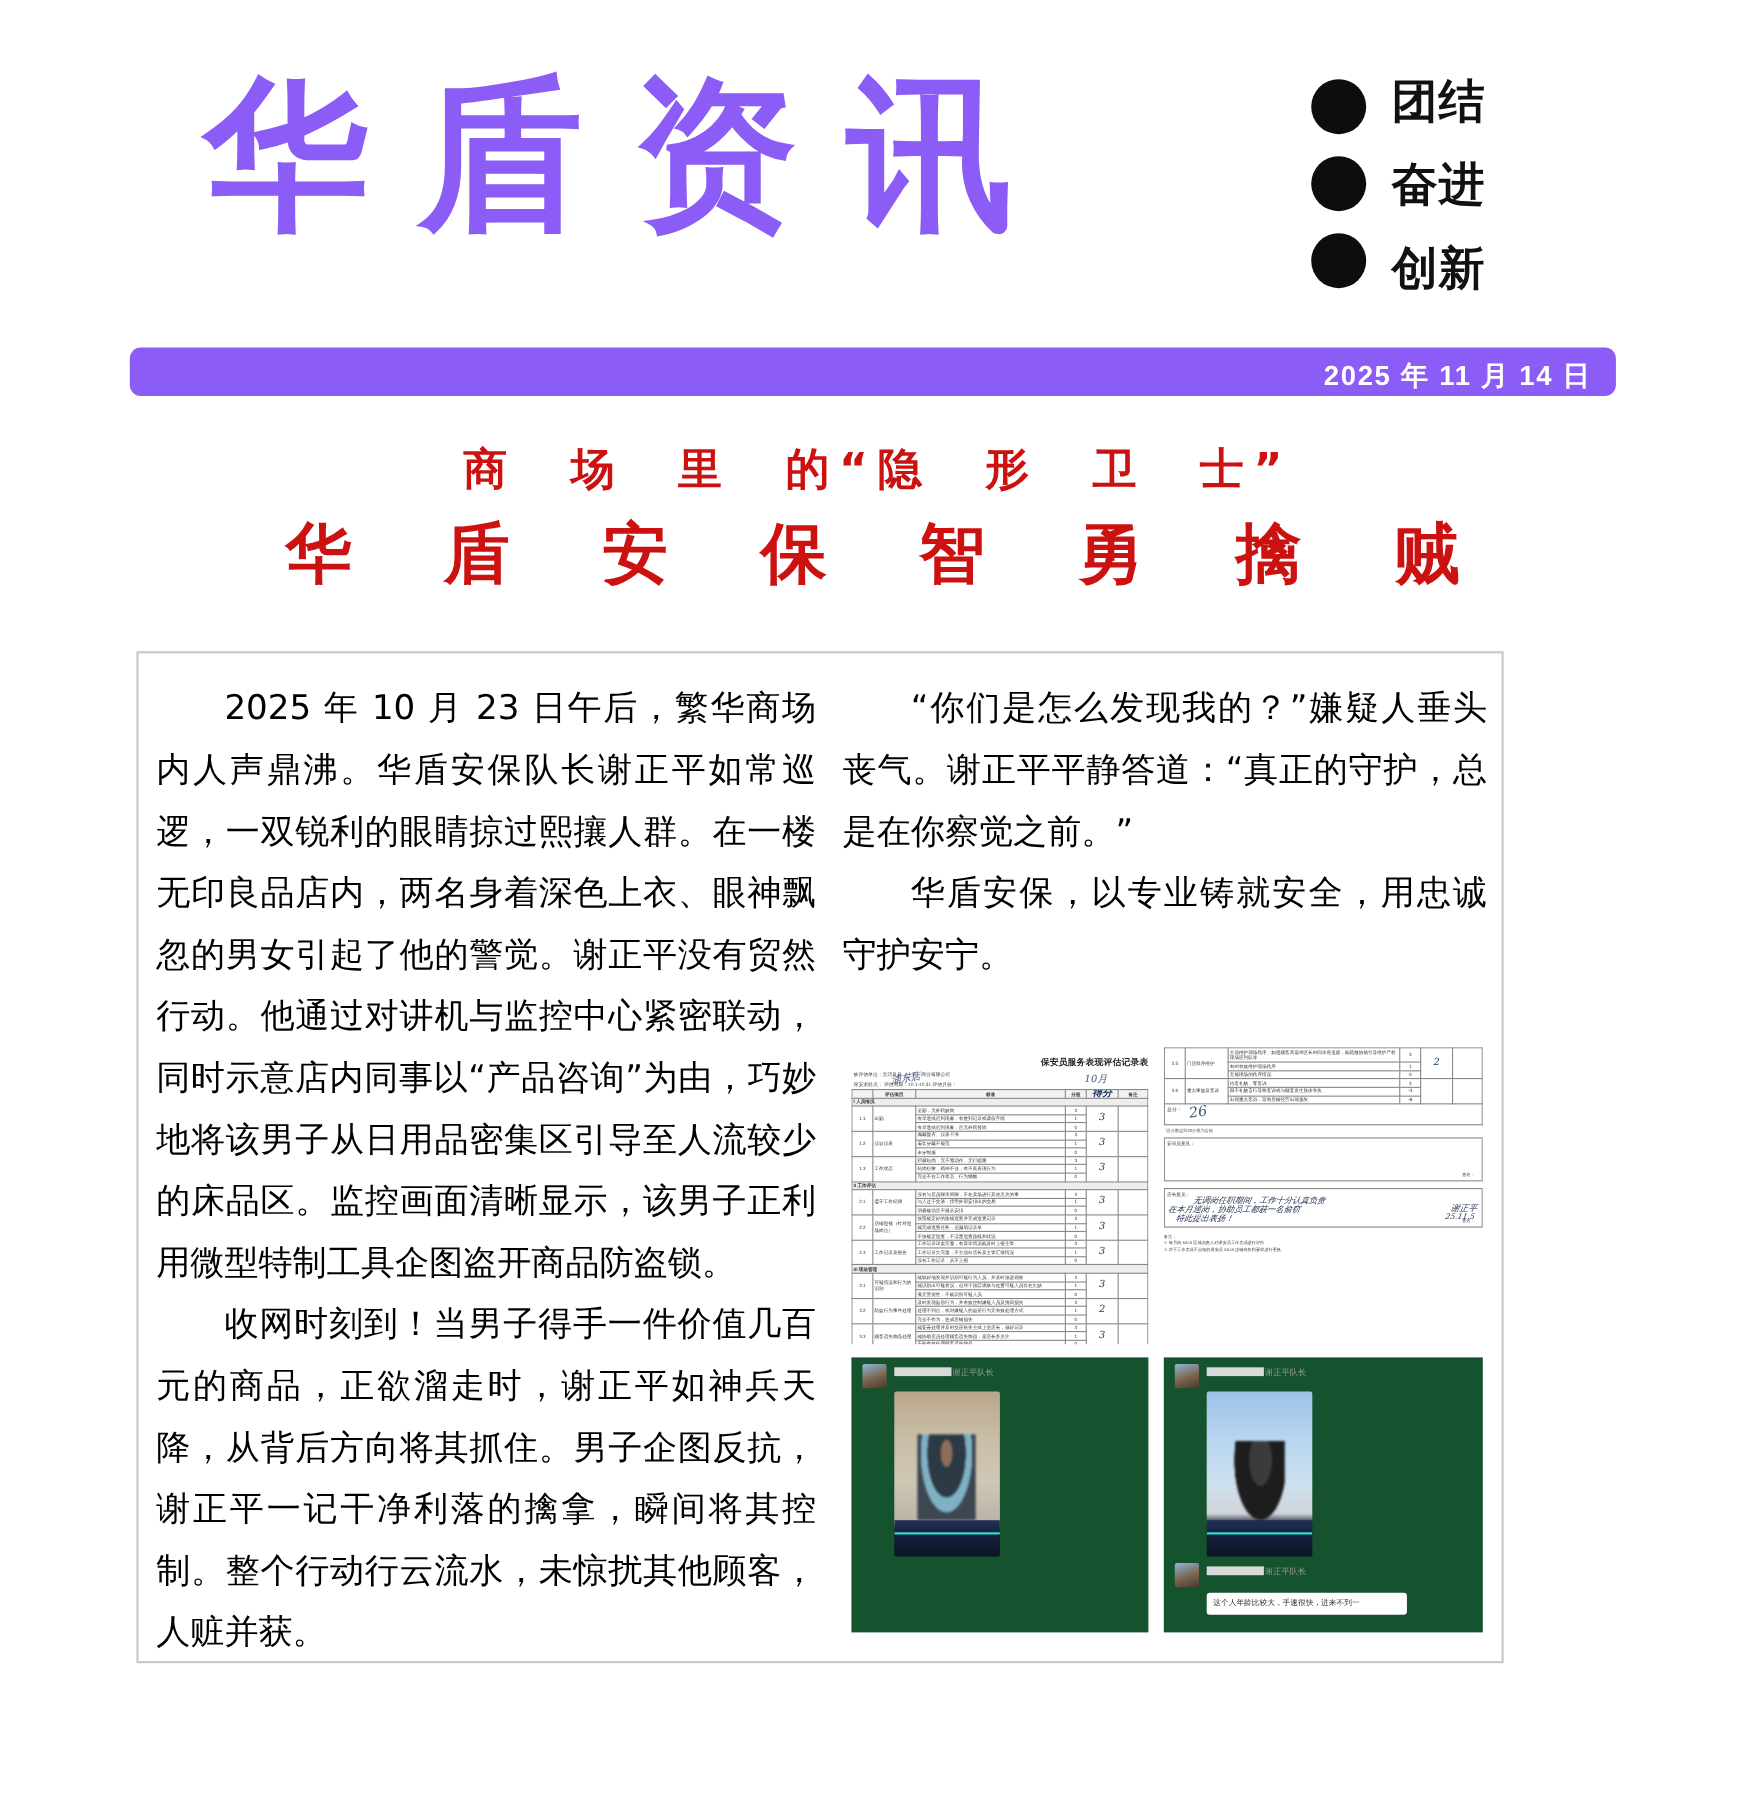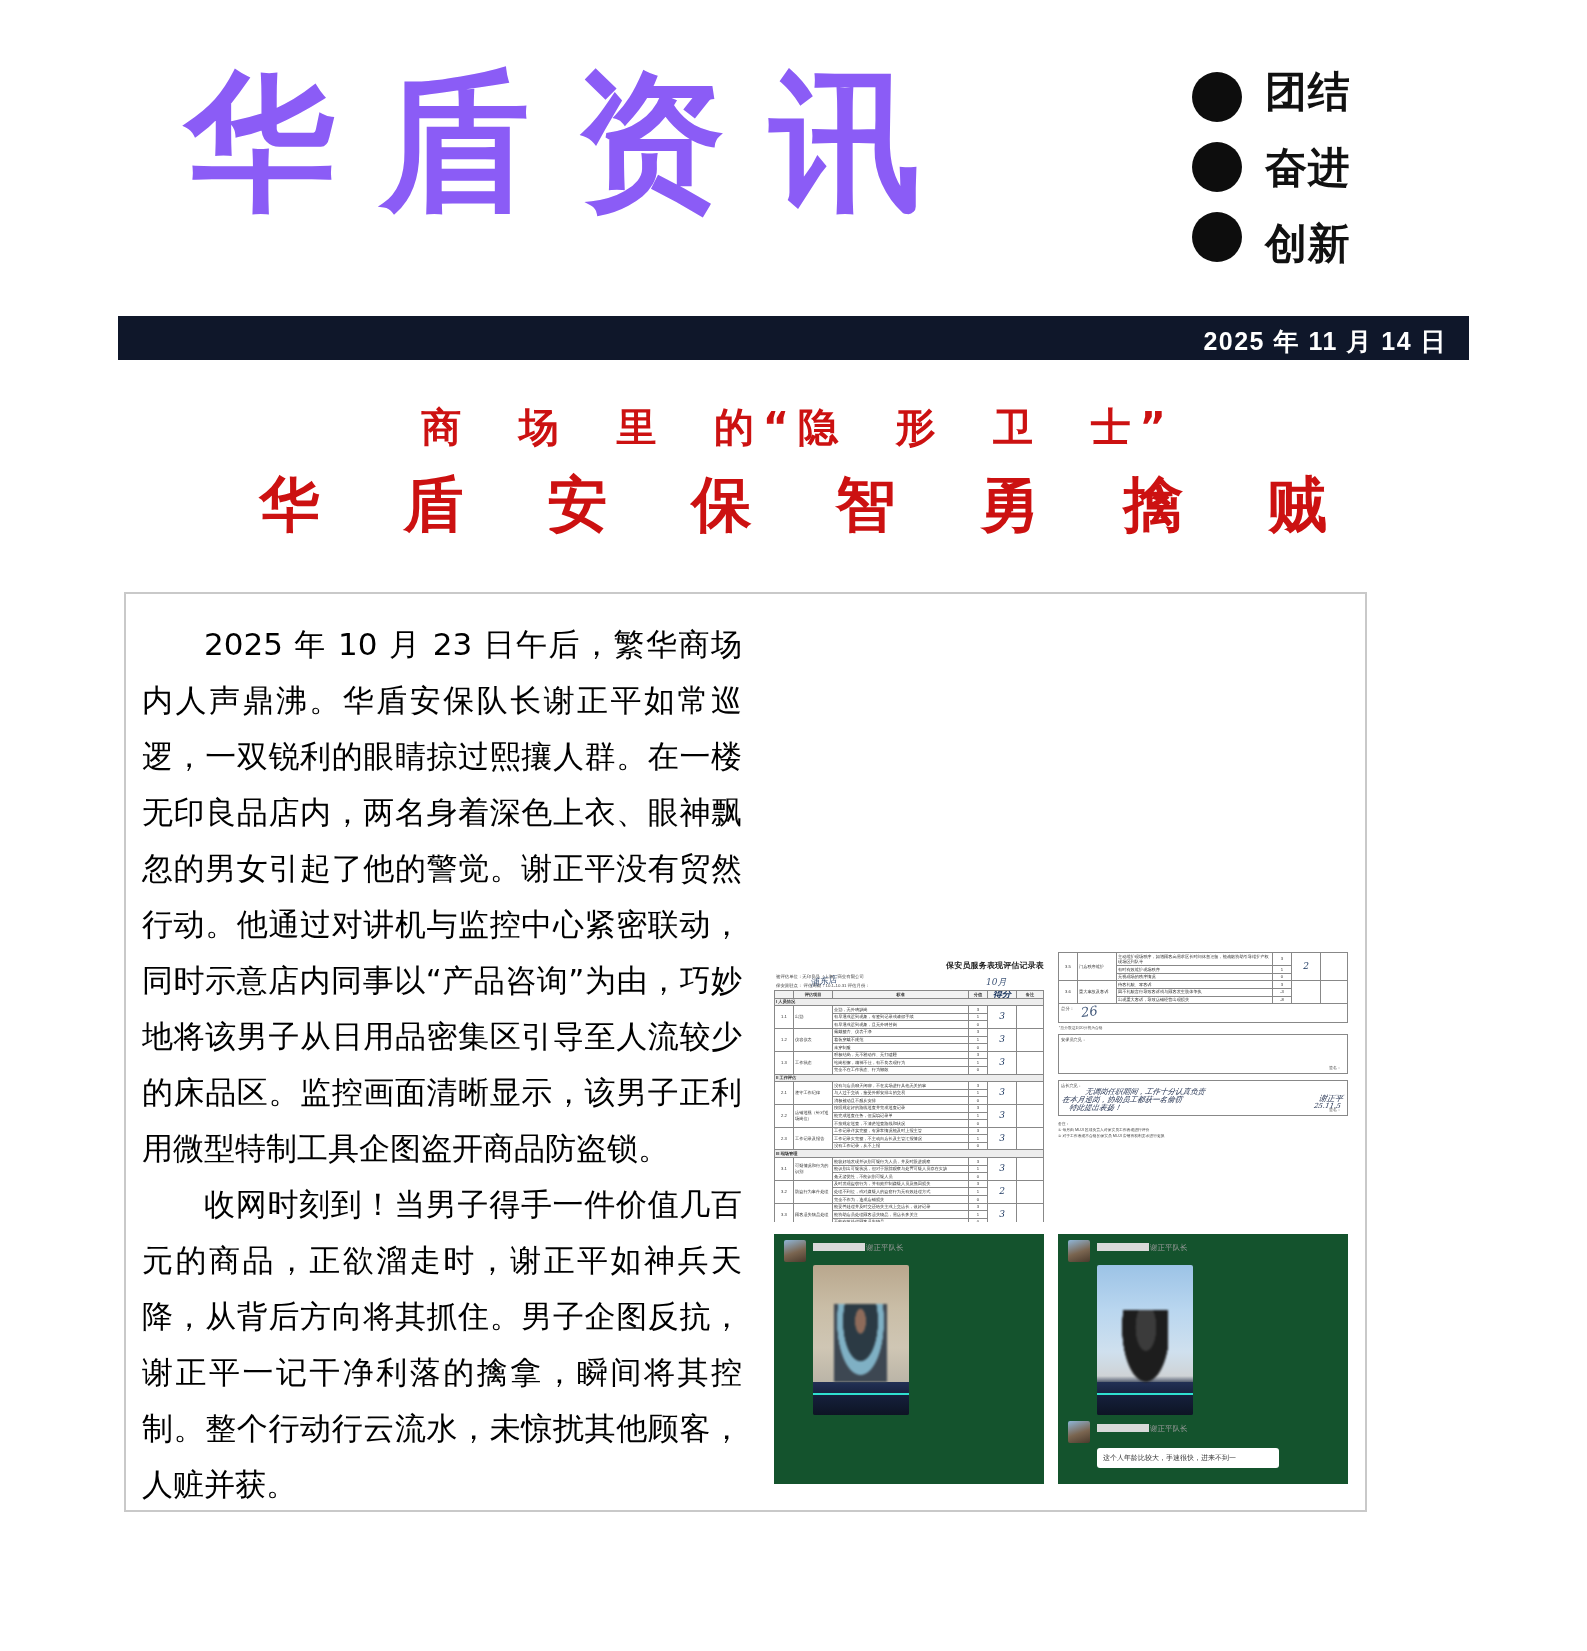--- a/index.html
+++ b/index.html
@@ -75,21 +75,22 @@
     font-family: "DejaVu Sans", sans-serif;
   }
 
   
   .date-bar {
     position: absolute;
     left: 118px;
     top: 316px;
     width: 1351px;
     height: 44px;
-    background: #0f172a;
+    background: #8b5cf6;
+    border-radius: 10px;
   }
   .date-text {
     position: absolute;
     right: 22px;
     top: 9px;
     font-size: 25px;
     font-weight: bold;
     color: #ffffff;
     letter-spacing: 0.06em;
     white-space: nowrap;
@@ -409,20 +410,24 @@
   <div class="headline-sub">华　盾　安　保　智　勇　擒　贼</div>
 </div>
 
 <div class="article-box">
 
   <div class="col-left">
     <p class="para">2025 年 10 月 23 日午后，繁华商场内人声鼎沸。华盾安保队长谢正平如常巡逻，一双锐利的眼睛掠过熙攘人群。在一楼无印良品店内，两名身着深色上衣、眼神飘忽的男女引起了他的警觉。谢正平没有贸然行动。他通过对讲机与监控中心紧密联动，同时示意店内同事以“产品咨询”为由，巧妙地将该男子从日用品密集区引导至人流较少的床品区。监控画面清晰显示，该男子正利用微型特制工具企图盗开商品防盗锁。</p>
     <p class="para">收网时刻到！当男子得手一件价值几百元的商品，正欲溜走时，谢正平如神兵天降，从背后方向将其抓住。男子企图反抗，谢正平一记干净利落的擒拿，瞬间将其控制。整个行动行云流水，未惊扰其他顾客，人赃并获。</p>
   </div>
 
+  <div class="col-right">
+    <p class="para">“你们是怎么发现我的？”嫌疑人垂头丧气。谢正平平静答道：“真正的守护，总是在你察觉之前。”</p>
+    <p class="para">华盾安保，以专业铸就安全，用忠诚守护安宁。</p>
+  </div>
 
   <div class="evidence">
 
     <div class="ev-forms">
 
       <div class="form-left">
         <div class="form-title">保安员服务表现评估记录表</div>
 
         <div class="form-meta">被评估单位：无印良品（上海）商业有限公司</div>
         <div class="form-meta" style="position:relative;">

